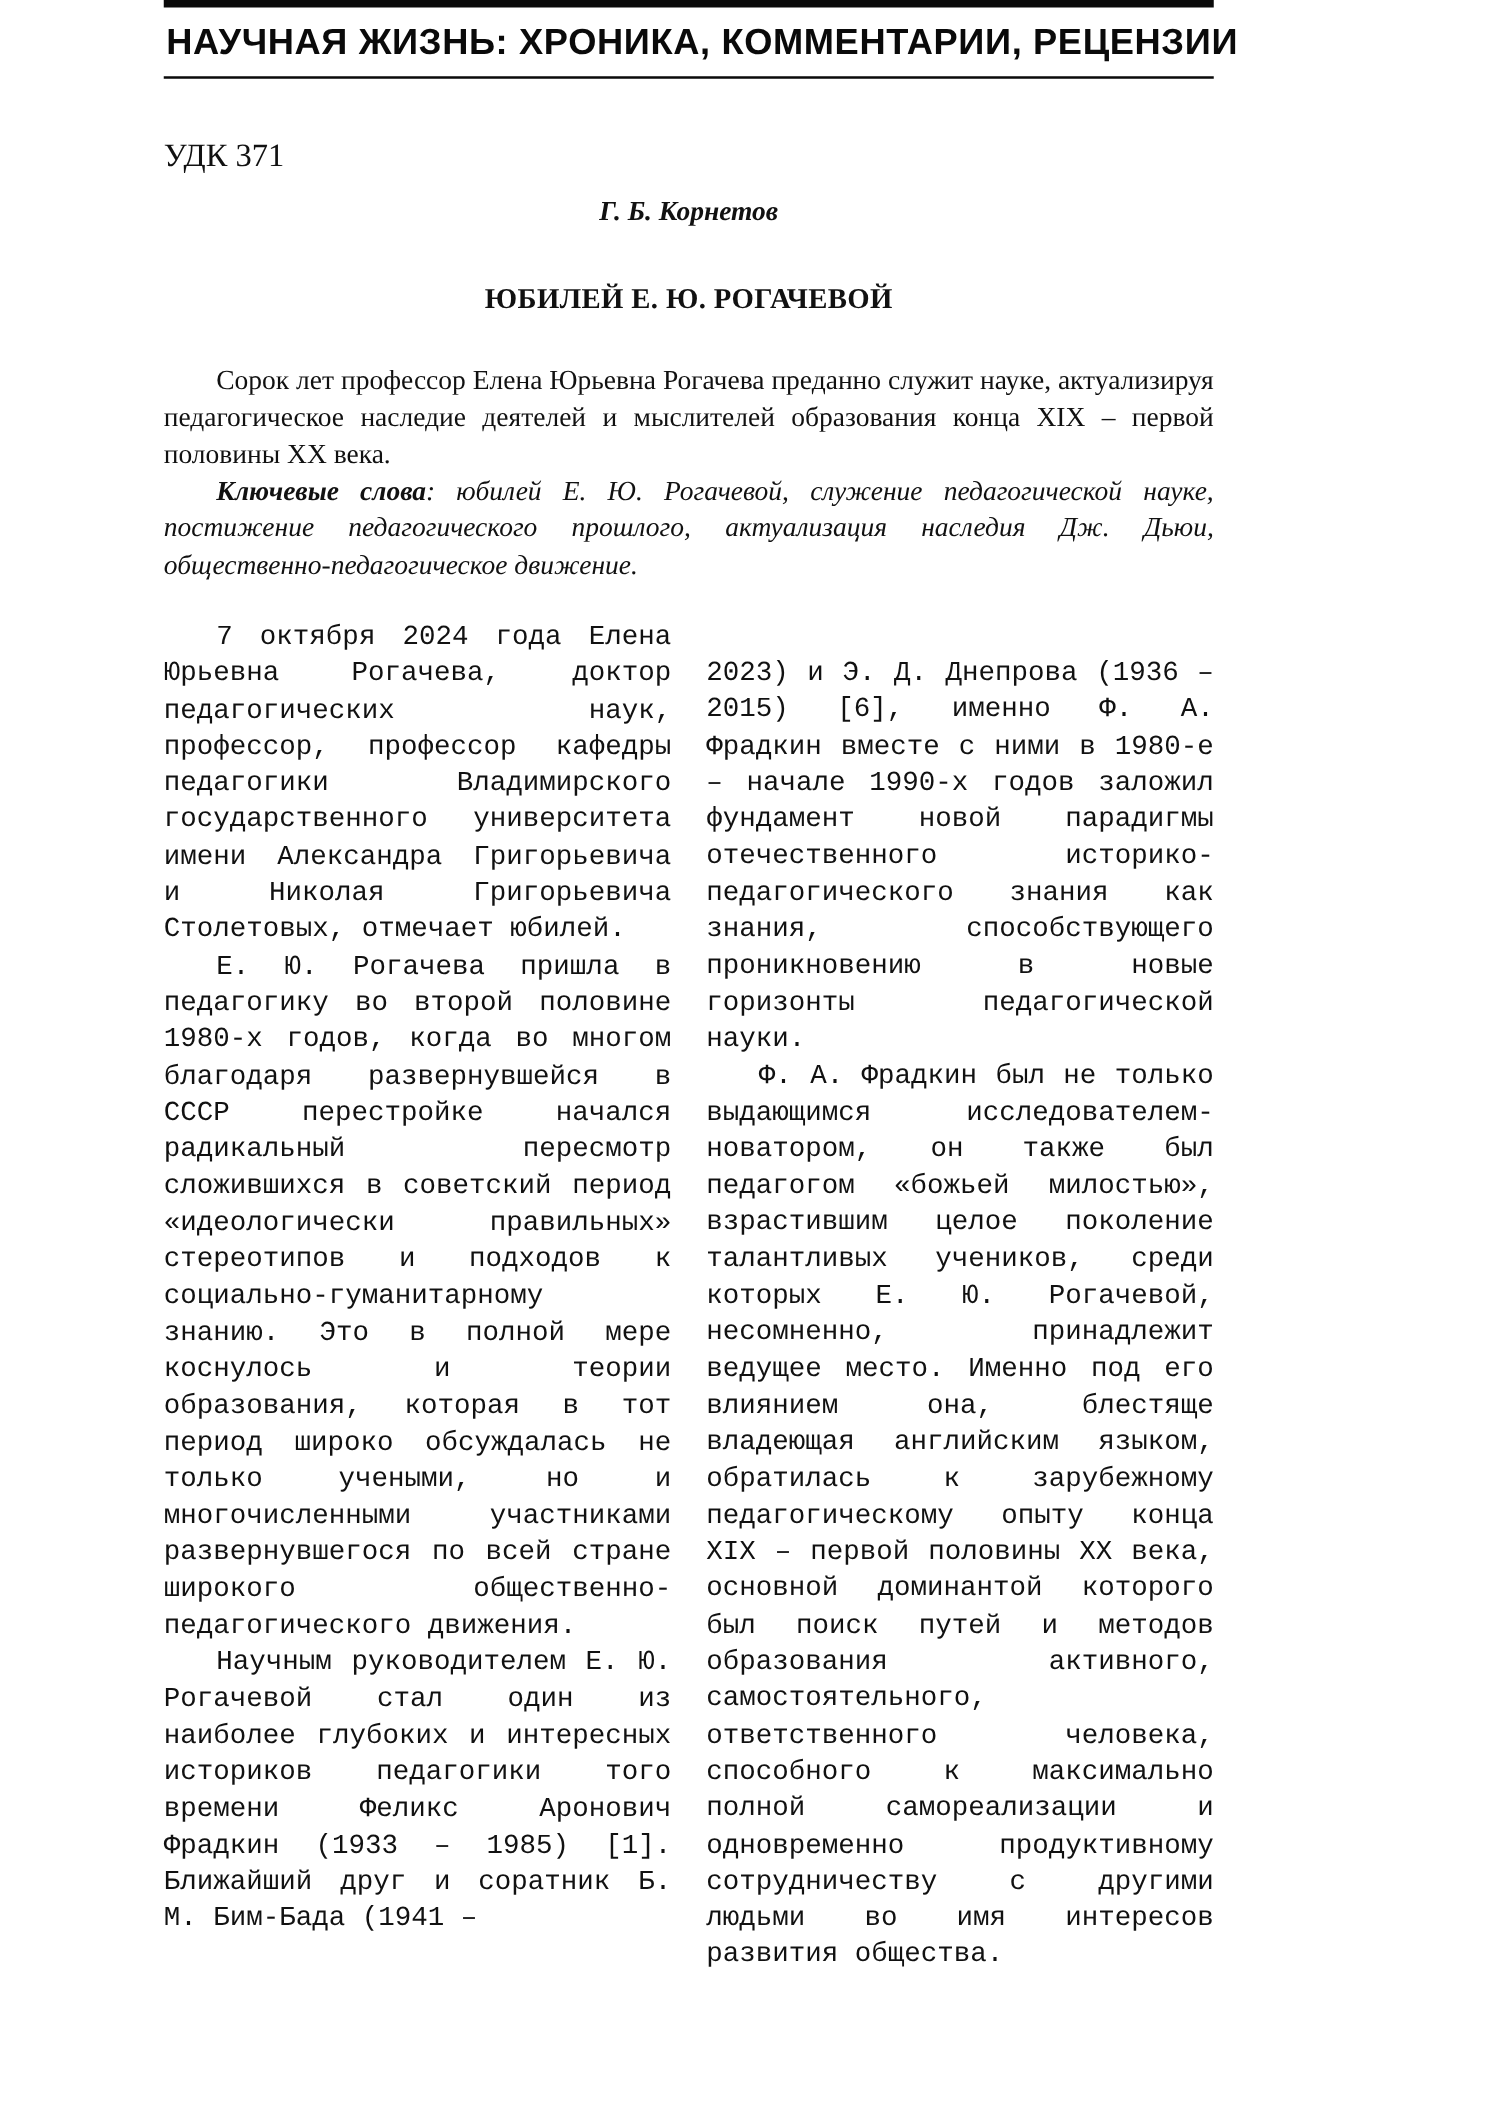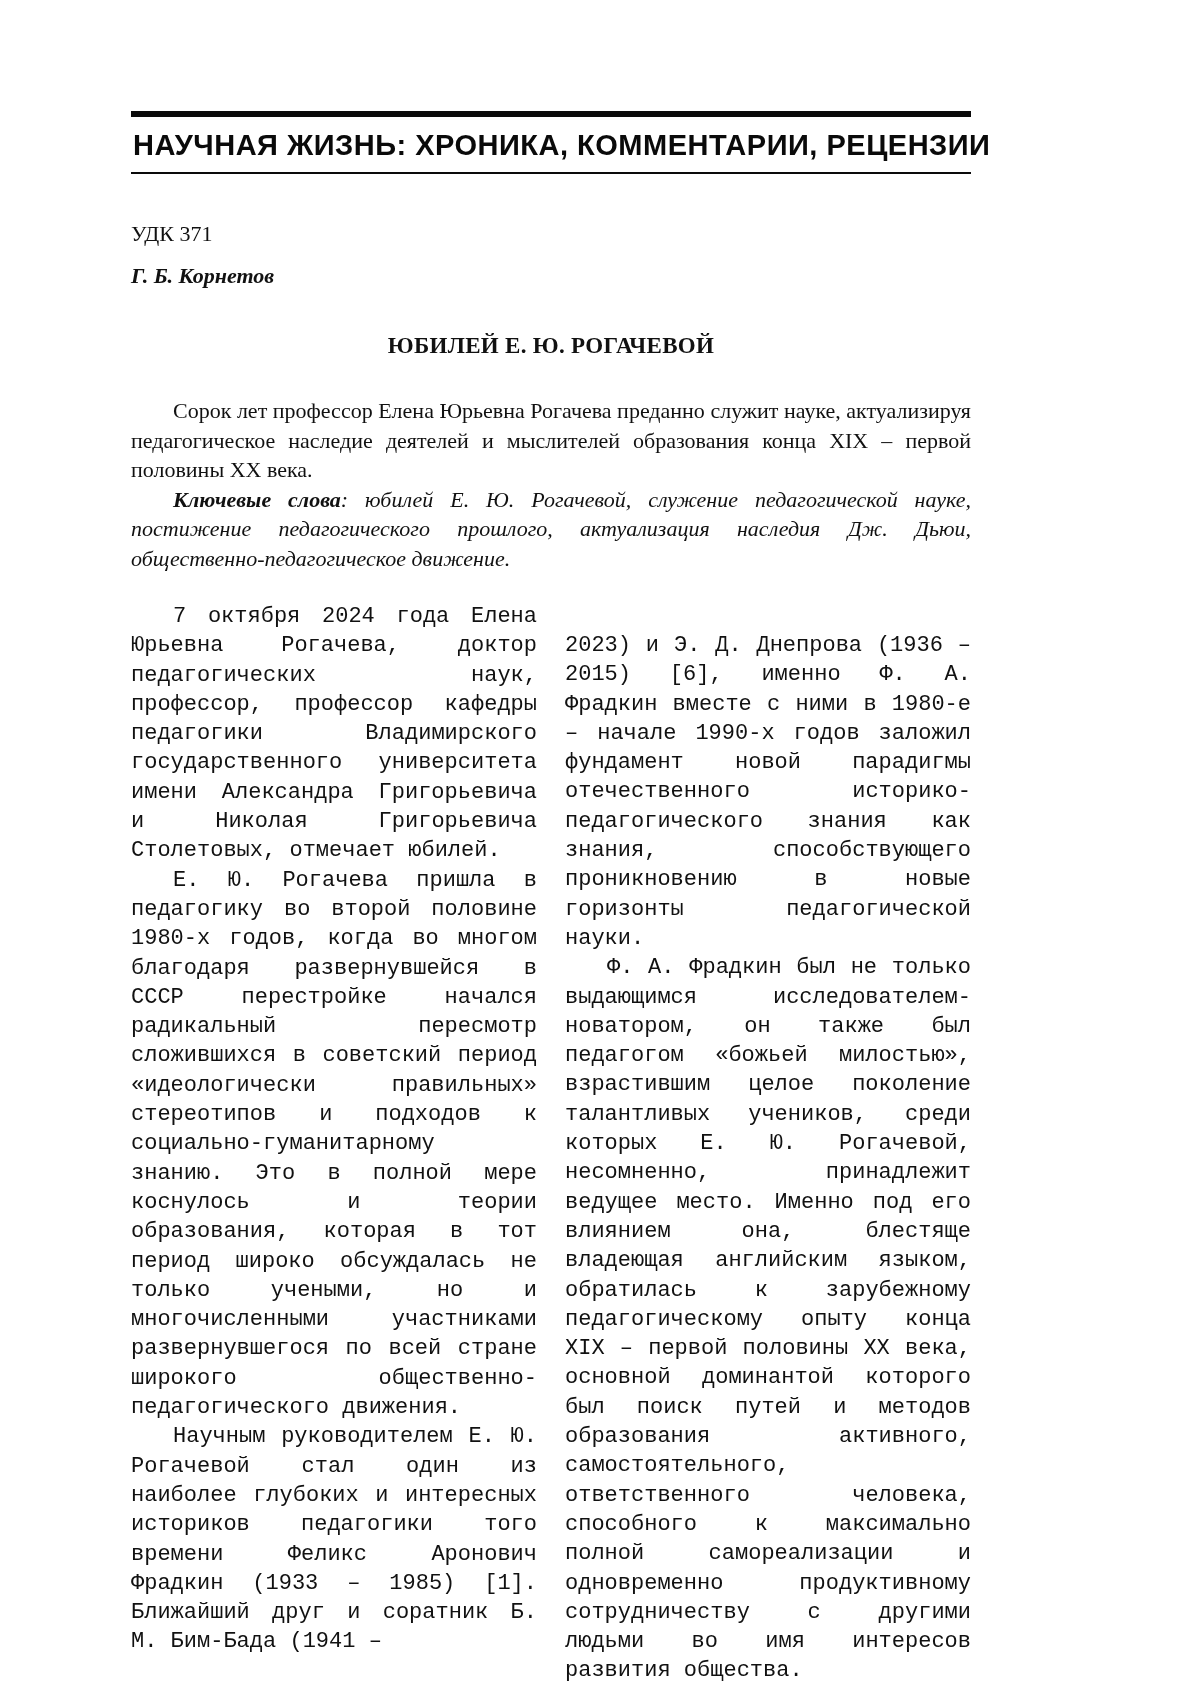--- a/index.html
+++ b/index.html
@@ -12,44 +12,43 @@
     color: #111111;
     overflow: hidden;
   }
   .content {
     position: absolute;
     left: 131px;
     top: 0;
     width: 840px;
   }
   .section-header {
-    padding-top: 111px;
   }
   .rule-thick {
     border-top: 6px solid #0a0a0a;
   }
   .section-title {
     font-family: "Liberation Sans", sans-serif;
     font-weight: bold;
     font-size: 29px;
     letter-spacing: 0.5px;
     color: #0a0a0a;
     padding: 12px 0 10px 2px;
     white-space: nowrap;
   }
   .rule-thin {
     border-top: 2px solid #0a0a0a;
   }
   .udc {
     margin-top: 47px;
-    font-size: 22px;
+    font-size: 26px;
   }
   .author {
     margin-top: 16px;
-    text-align: left;
+    text-align: center;
     font-weight: bold;
     font-style: italic;
     font-size: 22px;
   }
   .article-title {
     margin-top: 44px;
     text-align: center;
     font-weight: bold;
     font-size: 23px;
     letter-spacing: 0.3px;

